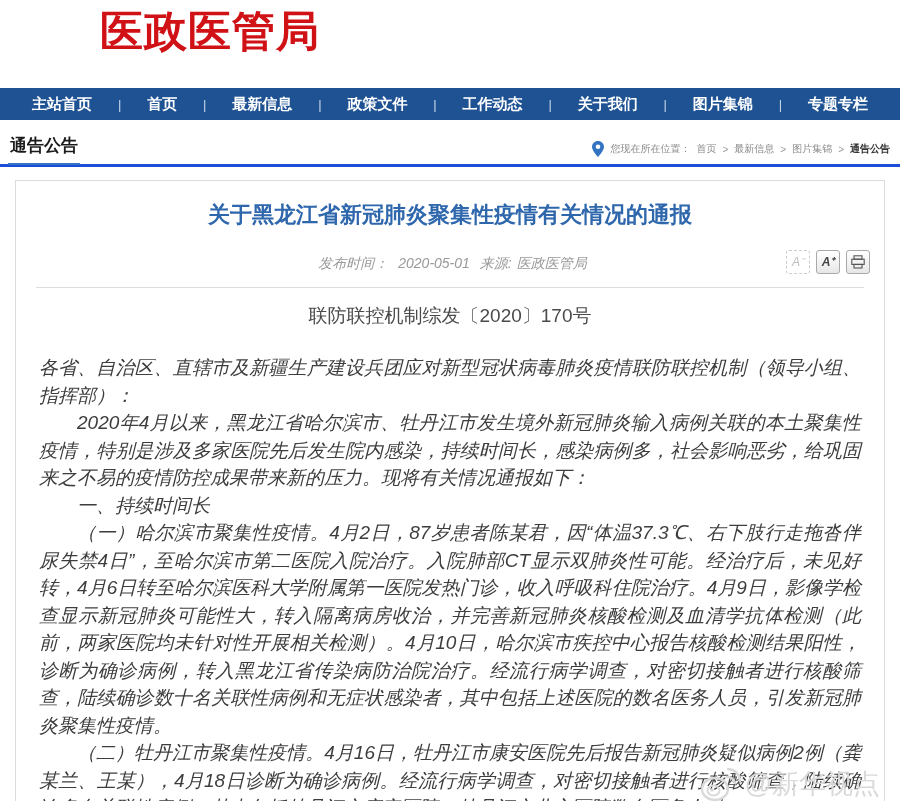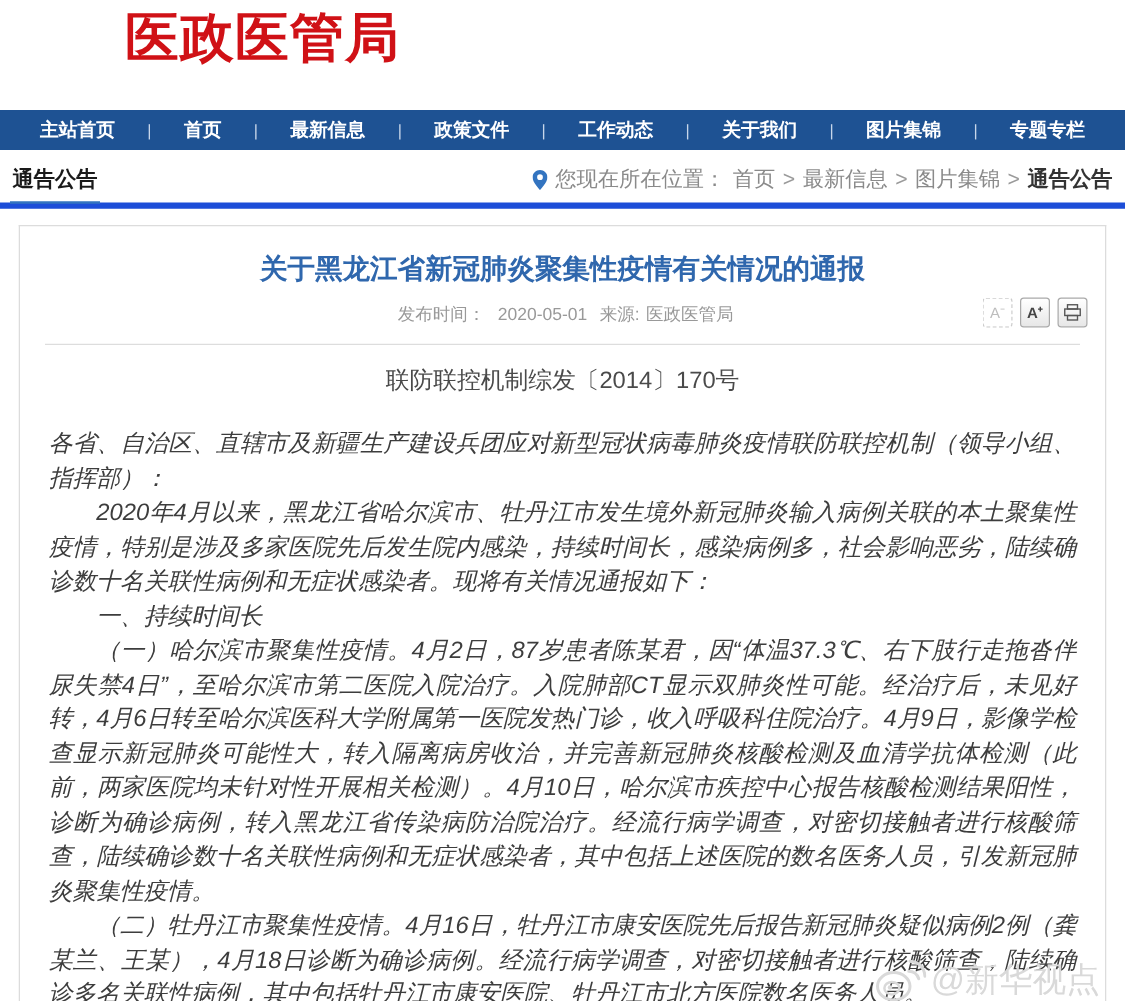--- a/index.html
+++ b/index.html
@@ -13,37 +13,37 @@
 
   
   .main-nav { height: 30px; background: #1e5293; display: flex; align-items: center;
     justify-content: space-between; padding: 16px 32px; }
   .nav-item { color: #ffffff; font-size: 15px; font-weight: bold; text-decoration: none;
     white-space: nowrap; cursor: pointer; }
   .nav-sep { color: #c7d6ea; font-size: 13px; font-weight: normal; }
 
   
   .crumb-bar { height: 47px; display: flex; justify-content: space-between; align-items: flex-end;
-    border-bottom: 5px solid #1d4ed8; padding: 0 10px 0 8px; }
+    border-bottom: 3px solid #1d4ed8; padding: 0 10px 0 8px; }
   .section-title { font-size: 17px; font-weight: bold; color: #1a1a1a; padding: 0 2px 6px 2px;
     border-bottom: 2px solid #3374c0; margin-bottom: -1px; }
   .crumb-right { display: flex; align-items: center; gap: 6px; padding-bottom: 7px;
-    font-size: 17px; color: #8a8a8a; }
+    font-size: 10px; color: #8a8a8a; }
   .crumb-link { color: #8a8a8a; text-decoration: none; cursor: pointer; }
   .crumb-current { color: #333333; font-weight: bold; }
   .crumb-sep { color: #9a9a9a; }
   .pin-icon { width: 12px; height: 16px; display: inline-block; }
 
   
   .article-box { position: relative; margin: 13px 15px 0 15px; width: 870px; height: 623px;
     border: 1px solid #dcdcdc; border-bottom: none; background: #ffffff; }
   .article-title { margin-top: 19px; text-align: center; color: #2f67ad; font-size: 22px;
     font-weight: bold; }
-  .meta-row { position: relative; margin-top: 8px; height: 26px; text-align: center;
-    font-size: 14px; color: #999999; line-height: 26px; }
+  .meta-row { position: relative; margin-top: 20px; height: 26px; text-align: center;
+    font-size: 14px; color: #999999; line-height: 26px; font-style: italic; }
   .meta-row .meta-part { margin: 0 5px; }
   .toolbar { position: absolute; right: 14px; top: 0; display: flex; gap: 6px; }
   .tool-btn { width: 24px; height: 24px; font-size: 12px; line-height: 22px; text-align: center;
     border-radius: 3px; cursor: pointer; }
   .btn-disabled { border: 1px dashed #cccccc; color: #bdbdbd; background: #ffffff; }
   .btn-normal { border: 1px solid #a9a9a9; color: #444444; font-weight: bold;
     background: linear-gradient(#ffffff, #e7e7e7); }
   .meta-divider { margin: 11px 20px 0 20px; border: none; border-top: 1px solid #dddddd; }
   .doc-number { margin-top: 15px; text-align: center; font-size: 19px; color: #4a4a4a; }
 
@@ -112,25 +112,25 @@
           <rect x="3" y="0.8" width="8" height="3.4" fill="none" stroke="#555" stroke-width="1.1"></rect>
           <rect x="0.8" y="4.2" width="12.4" height="5.2" fill="none" stroke="#555" stroke-width="1.1"></rect>
           <rect x="3" y="9.4" width="8" height="3.6" fill="none" stroke="#555" stroke-width="1.1"></rect>
         </svg>
       </div>
     </div>
   </div>
 
   <hr class="meta-divider">
 
-  <div class="doc-number">联防联控机制综发〔2014〕170号</div>
+  <div class="doc-number">联防联控机制综发〔2020〕170号</div>
 
   <div class="article-body">
     <p class="noindent">各省、自治区、直辖市及新疆生产建设兵团应对新型冠状病毒肺炎疫情联防联控机制（领导小组、指挥部）：</p>
-    <p>2020年4月以来，黑龙江省哈尔滨市、牡丹江市发生境外新冠肺炎输入病例关联的本土聚集性疫情，特别是涉及多家医院先后发生院内感染，持续时间长，感染病例多，社会影响恶劣，陆续确诊数十名关联性病例和无症状感染者。现将有关情况通报如下：</p>
+    <p>2020年4月以来，黑龙江省哈尔滨市、牡丹江市发生境外新冠肺炎输入病例关联的本土聚集性疫情，特别是涉及多家医院先后发生院内感染，持续时间长，感染病例多，社会影响恶劣，给巩固来之不易的疫情防控成果带来新的压力。现将有关情况通报如下：</p>
     <p>一、持续时间长</p>
     <p>（一）哈尔滨市聚集性疫情。4月2日，87岁患者陈某君，因“体温37.3℃、右下肢行走拖沓伴尿失禁4日”，至哈尔滨市第二医院入院治疗。入院肺部CT显示双肺炎性可能。经治疗后，未见好转，4月6日转至哈尔滨医科大学附属第一医院发热门诊，收入呼吸科住院治疗。4月9日，影像学检查显示新冠肺炎可能性大，转入隔离病房收治，并完善新冠肺炎核酸检测及血清学抗体检测（此前，两家医院均未针对性开展相关检测）。4月10日，哈尔滨市疾控中心报告核酸检测结果阳性，诊断为确诊病例，转入黑龙江省传染病防治院治疗。经流行病学调查，对密切接触者进行核酸筛查，陆续确诊数十名关联性病例和无症状感染者，其中包括上述医院的数名医务人员，引发新冠肺炎聚集性疫情。</p>
     <p>（二）牡丹江市聚集性疫情。4月16日，牡丹江市康安医院先后报告新冠肺炎疑似病例2例（龚某兰、王某），4月18日诊断为确诊病例。经流行病学调查，对密切接触者进行核酸筛查，陆续确诊多名关联性病例，其中包括牡丹江市康安医院、牡丹江市北方医院数名医务人员。</p>
 
   </div>
 
   <div class="watermark">
     <svg class="weibo-icon" viewBox="0 0 42 38">
       <ellipse cx="16" cy="24" rx="13" ry="11" fill="none" stroke="#d9d9d9" stroke-width="2.4"></ellipse>
       <ellipse cx="14.5" cy="25.5" rx="6" ry="5" fill="none" stroke="#d9d9d9" stroke-width="2"></ellipse>

